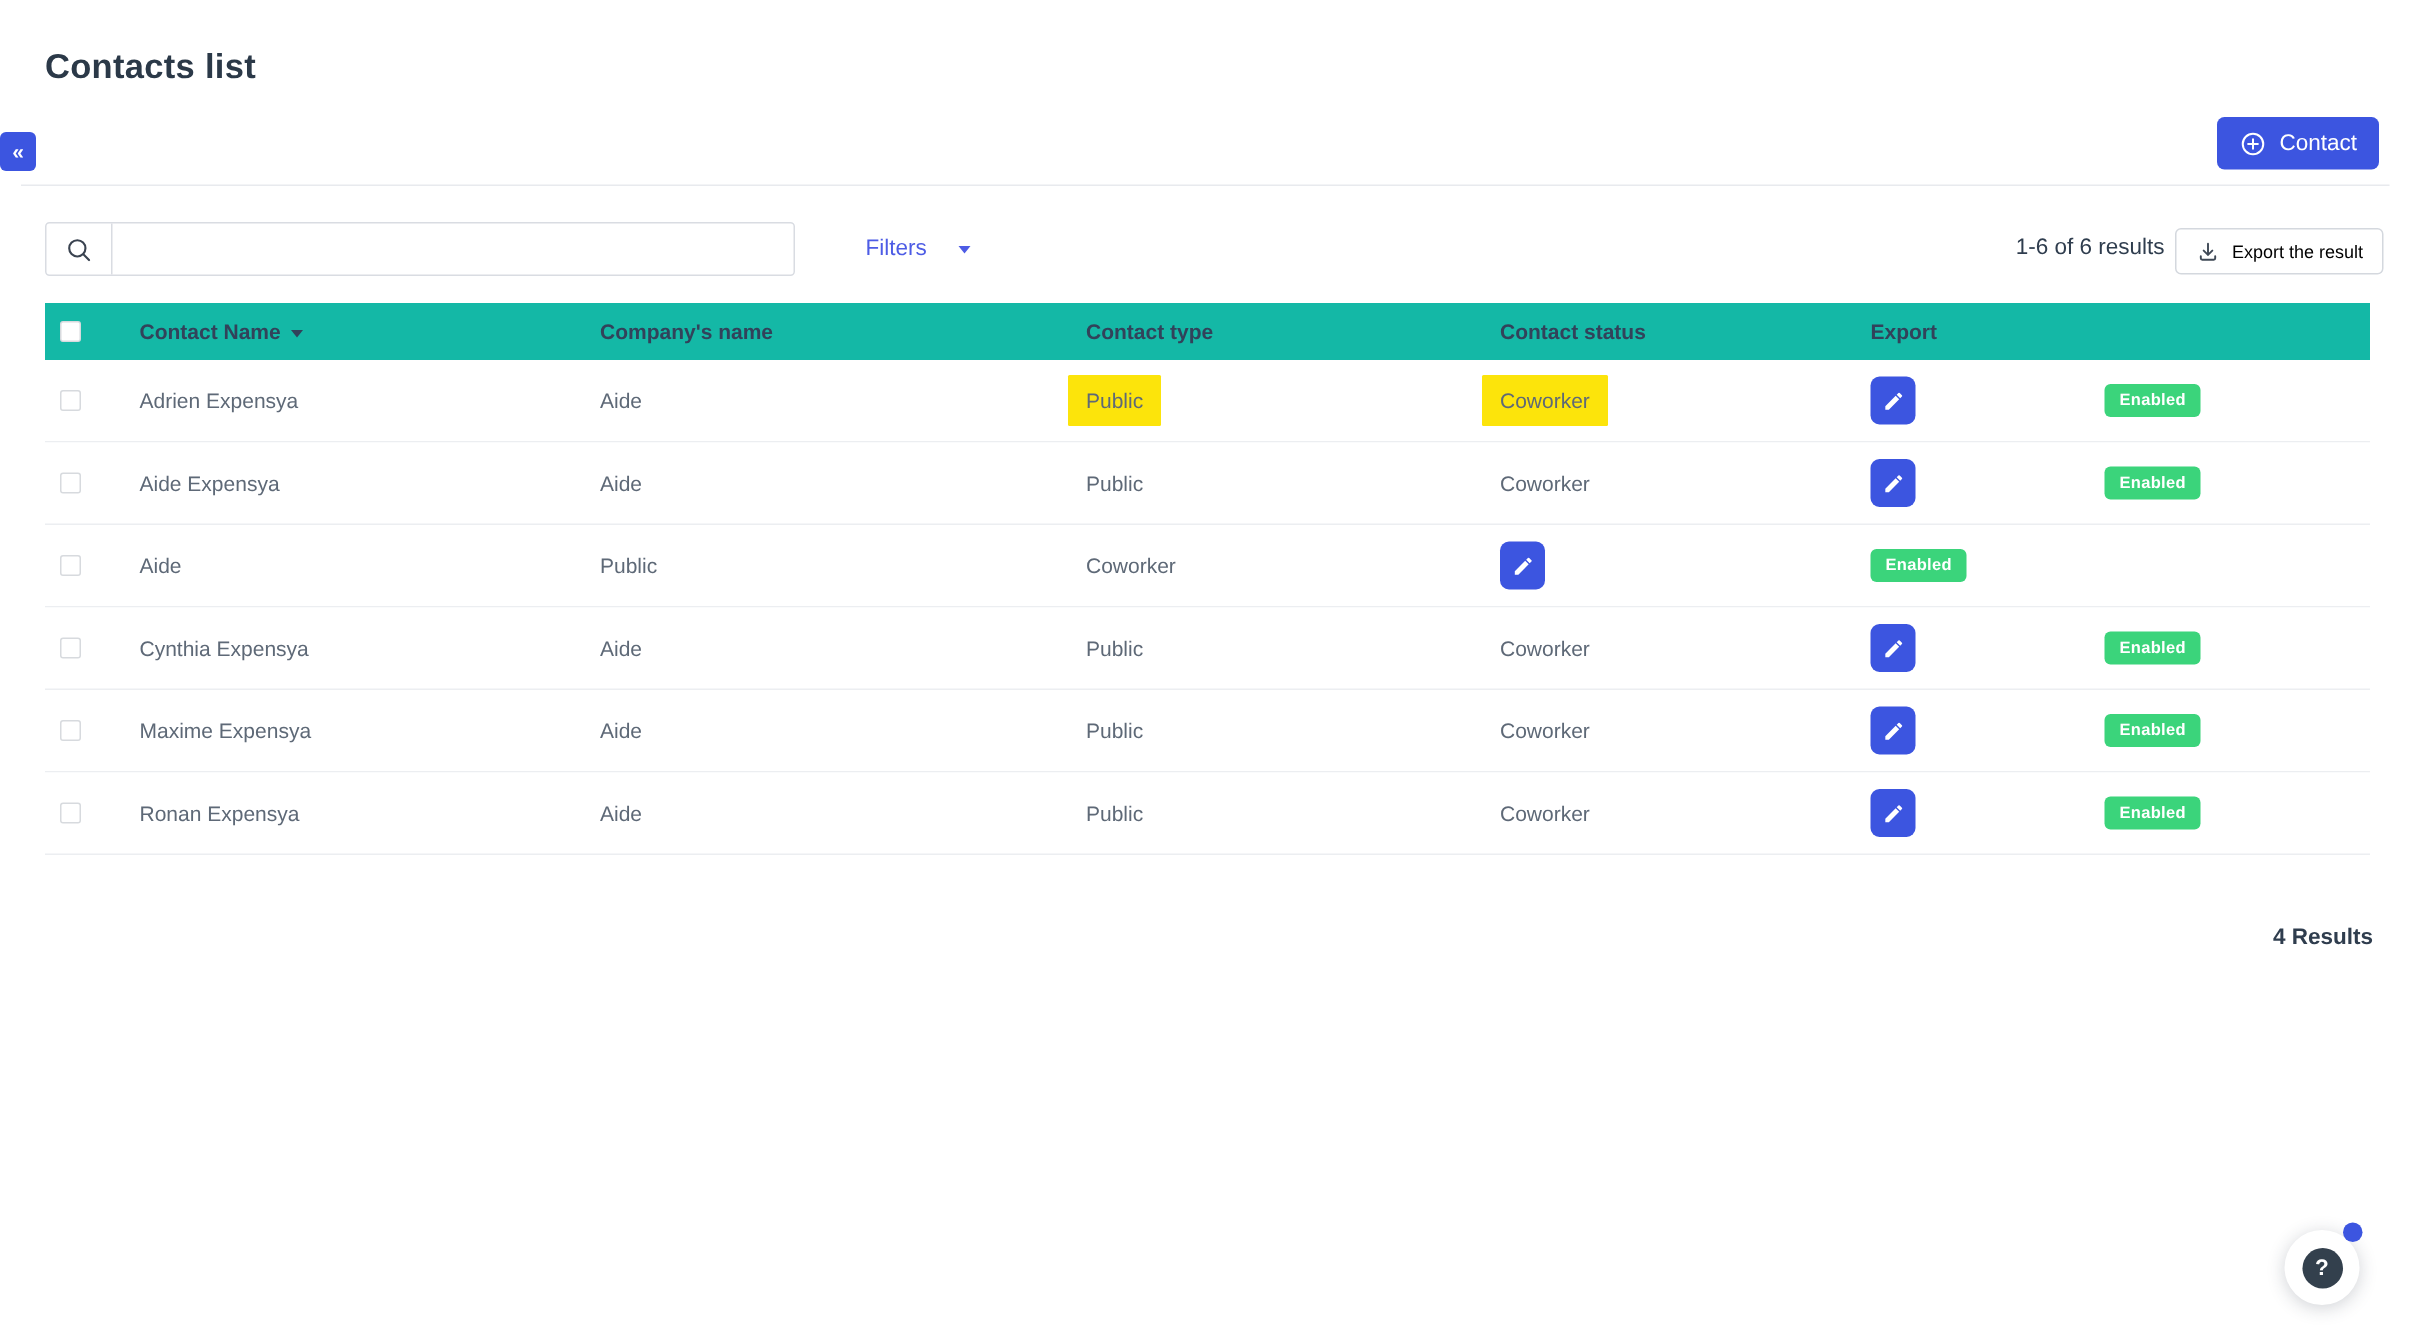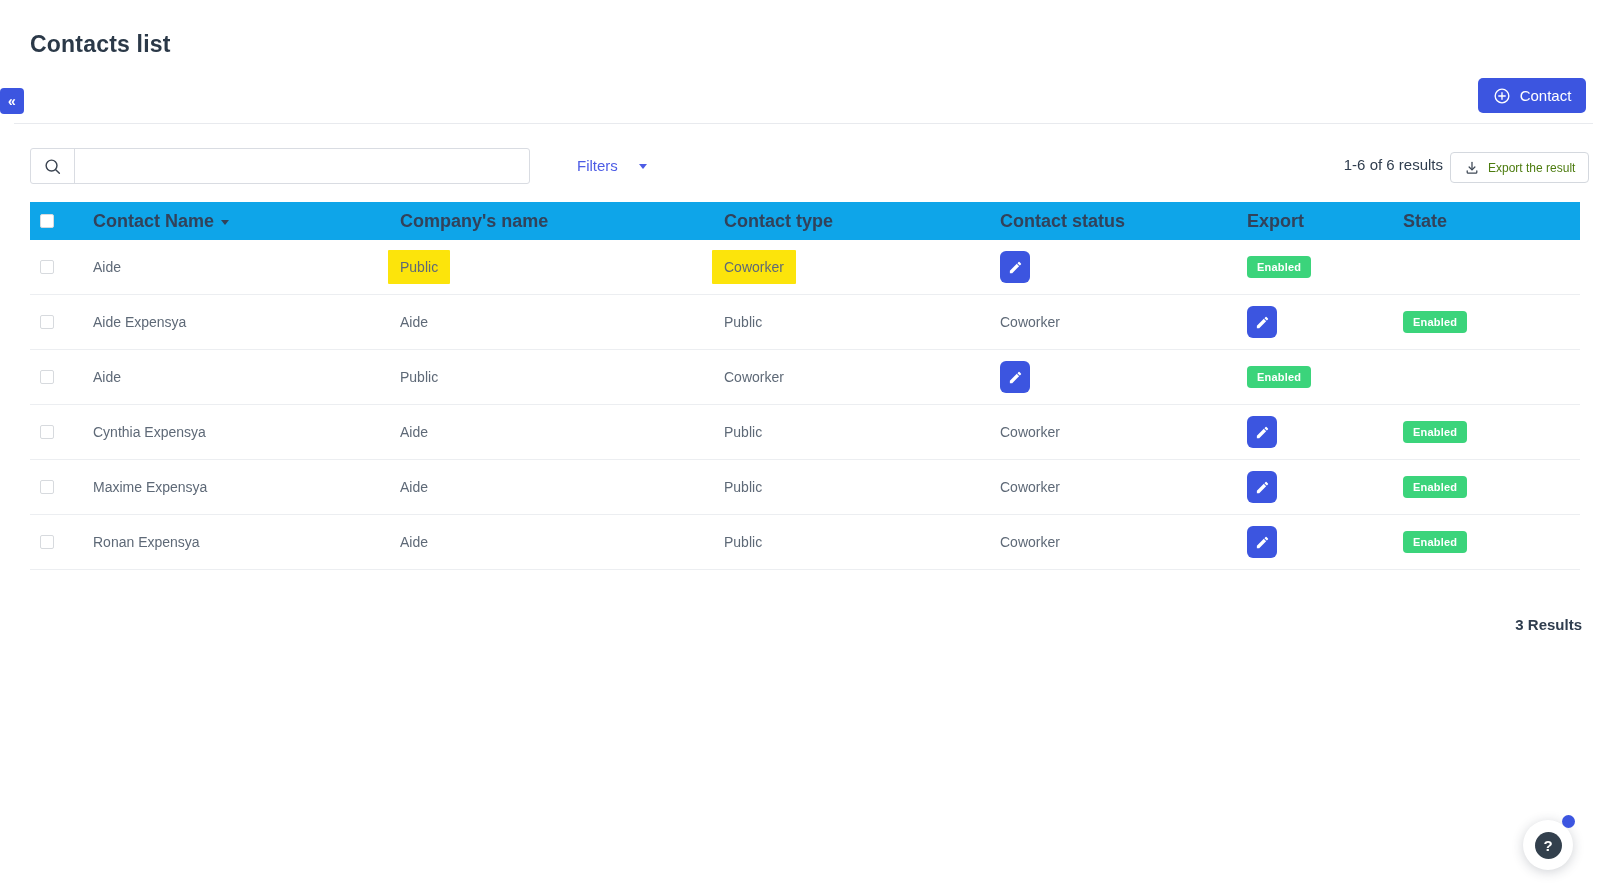--- a/index.html
+++ b/index.html
@@ -64,33 +64,33 @@
   }
 
   .results-count {
     position: absolute; top: 156px; right: 167px;
     font-size: 15px; color: #2f3d4e;
   }
 
   .export-btn {
     position: absolute; left: 1450px; top: 152px; height: 31px; padding: 0 13px;
     background: #fff; border: 1px solid #d4d8de; border-radius: 4px;
-    color: #4d7c0f; font-size: 12px; display: flex; align-items: center; gap: 8px;
+    color: #000000; font-size: 12px; display: flex; align-items: center; gap: 8px;
     cursor: pointer; font-family: inherit;
   }
 
   .contacts-table { position: absolute; left: 30px; top: 202px; width: 1550px; }
   .t-head, .t-row {
     display: grid;
     grid-template-columns: 63px 307px 324px 276px 247px 156px 177px;
     align-items: stretch;
   }
   .t-head {
-    height: 38px; background: #0ea5e9;
-    font-size: 18px; font-weight: 700; color: #32425a;
+    height: 38px; background: #14b8a6;
+    font-size: 14px; font-weight: 700; color: #32425a;
   }
   .t-row {
     height: 55px; background: #fff; border-bottom: 1px solid #eceef1;
     font-size: 14px; color: #5e6977;
   }
   .t-cell { display: flex; align-items: center; min-width: 0; }
   .th .caret { width: 0; height: 0; margin-left: 7px; margin-top: 2px;
     border-left: 4px solid transparent; border-right: 4px solid transparent;
     border-top: 5px solid #32425a; }
 
@@ -189,27 +189,29 @@
   <div class="t-head">
     <div class="t-cell">
       <span class="checkbox"></span>
     </div>
 
   <div class="t-cell th">Contact Name<span class="caret"></span></div>
       <div class="t-cell th">Company's name</div>
       <div class="t-cell th">Contact type</div>
       <div class="t-cell th">Contact status</div>
       <div class="t-cell th">Export</div>
-      <div class="t-cell th">State</div>
     </div>
   <div id="t-body">
   <div class="t-row">
     <div class="t-cell">
       <span class="checkbox"></span>
     </div>
+    <div class="t-cell">
+          <span class="cell-name">Adrien Expensya</span>
+        </div>
     <div class="t-cell">
           <span class="cell-company">Aide</span>
         </div>
     <div class="t-cell">
           <span class="cell-status hl">Public</span>
         </div>
     <div class="t-cell">
           <span class="cell-type hl">Coworker</span>
         </div>
     <div class="t-cell">
@@ -368,18 +370,18 @@
         </span>
       </button>
     </div>
     <div class="t-cell">
       <span class="state-badge">Enabled</span>
     </div>
   </div>
 </div>
 </div>
 
-<div class="results-footer">3 Results</div>
+<div class="results-footer">4 Results</div>
 
 <button class="help-fab">
   <span class="help-inner">?</span>
   <span class="help-dot"></span>
 </button>
 
 </body></html>

